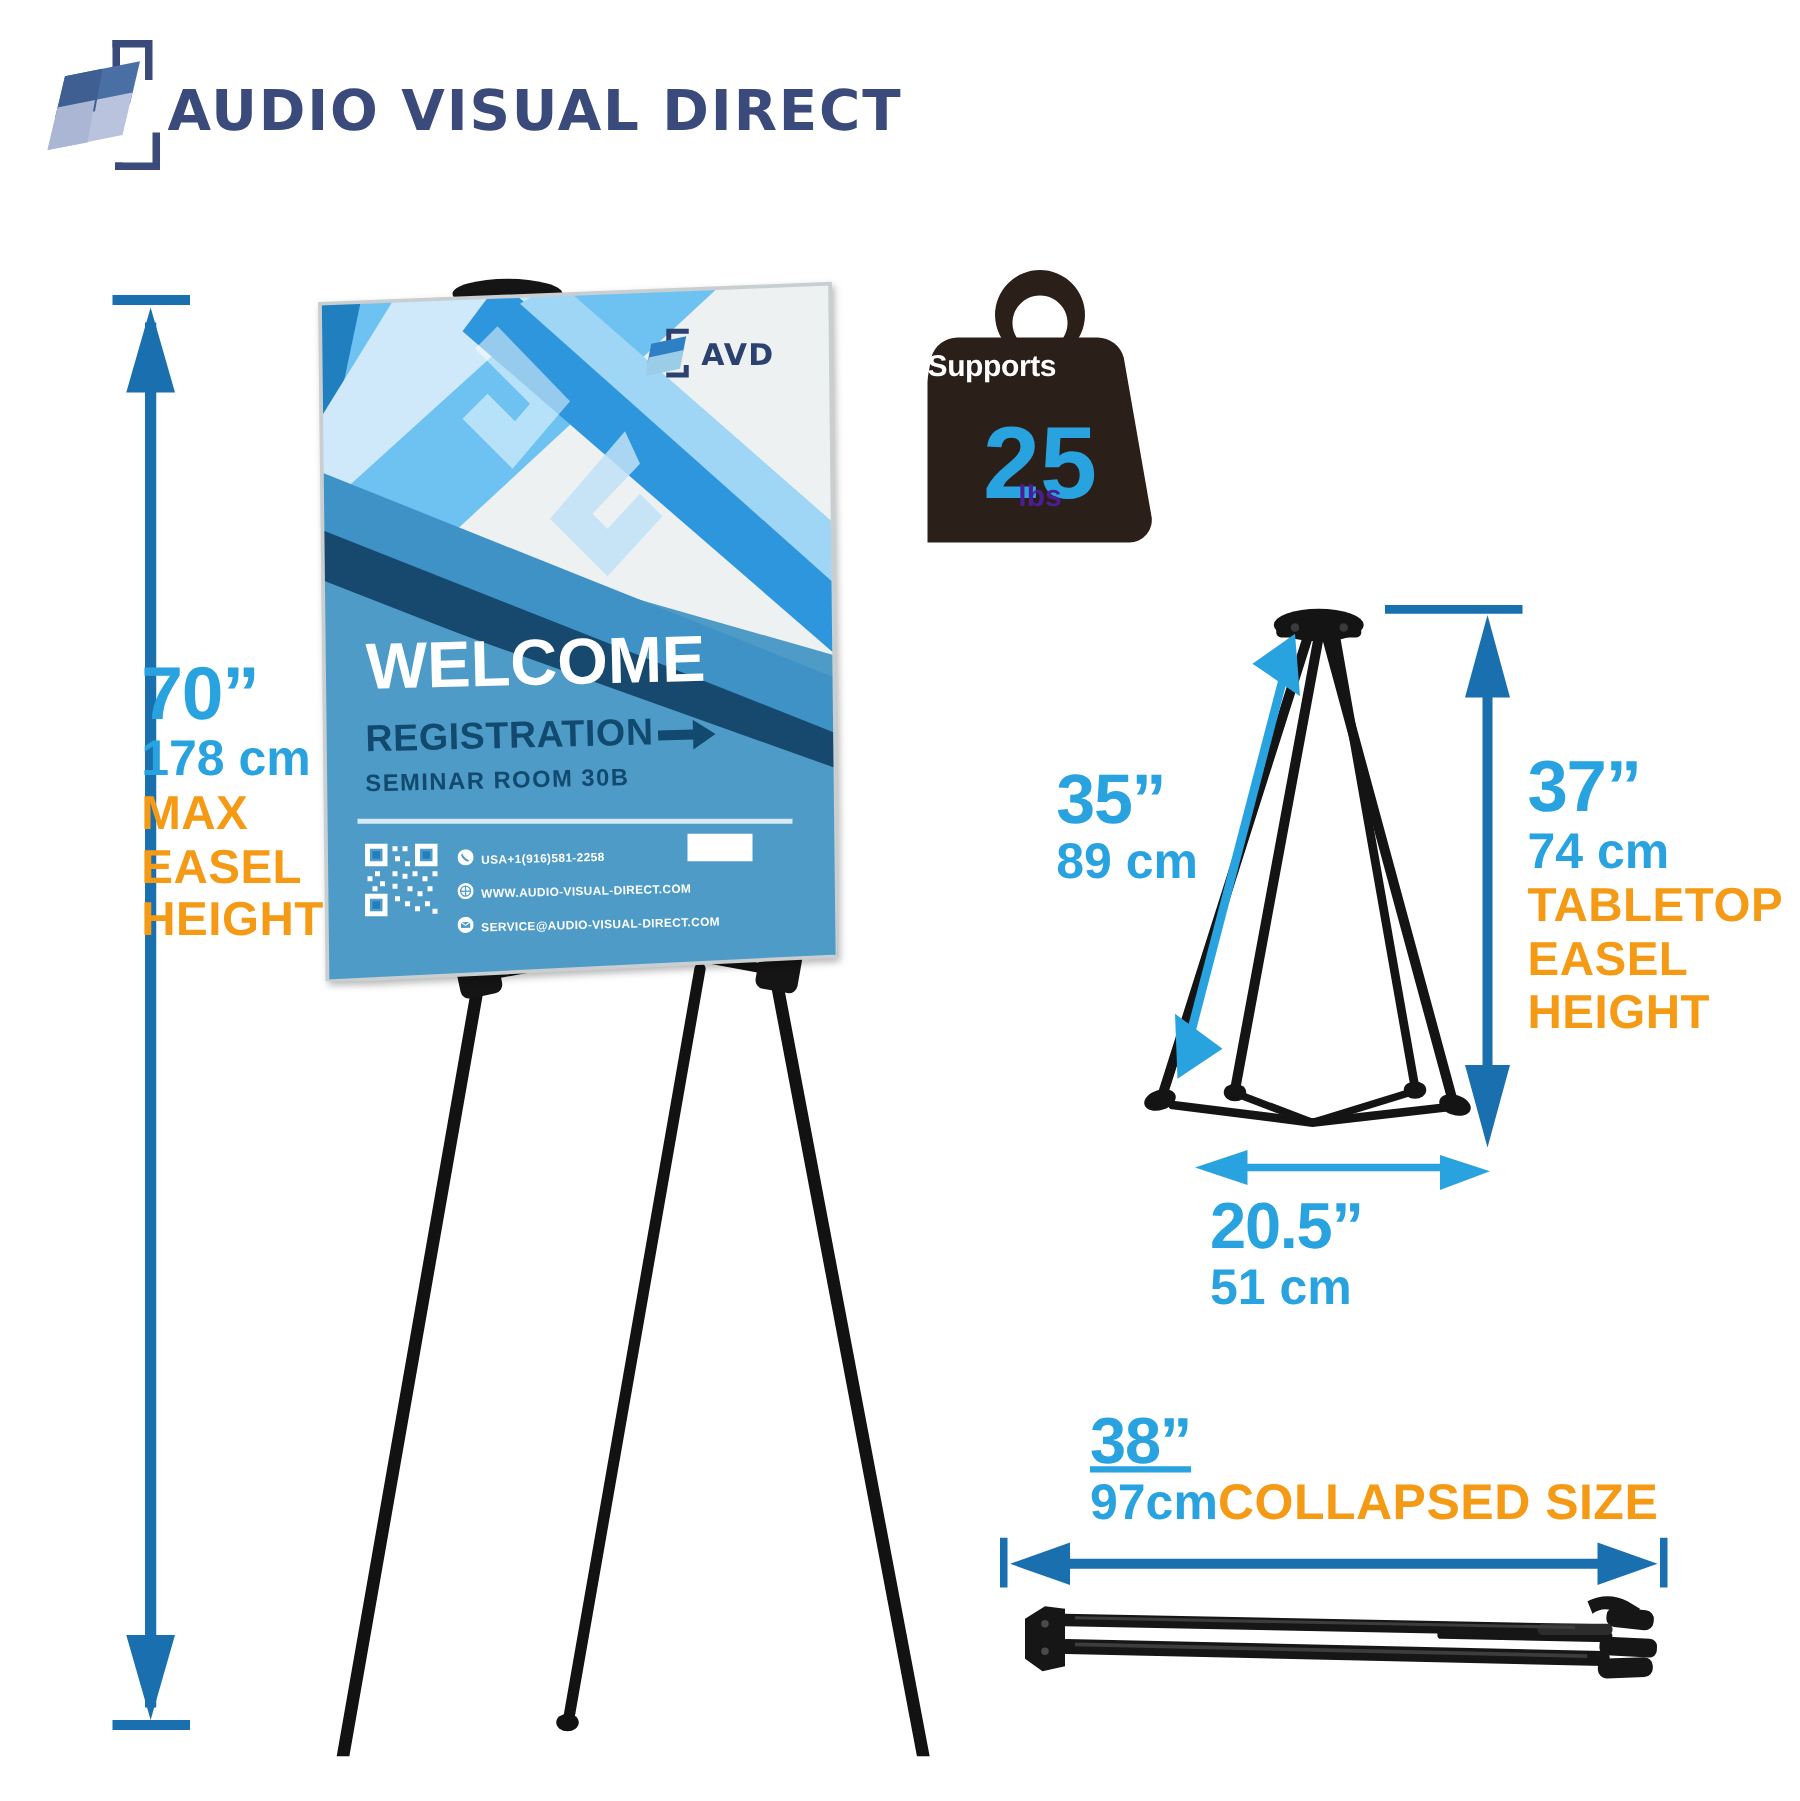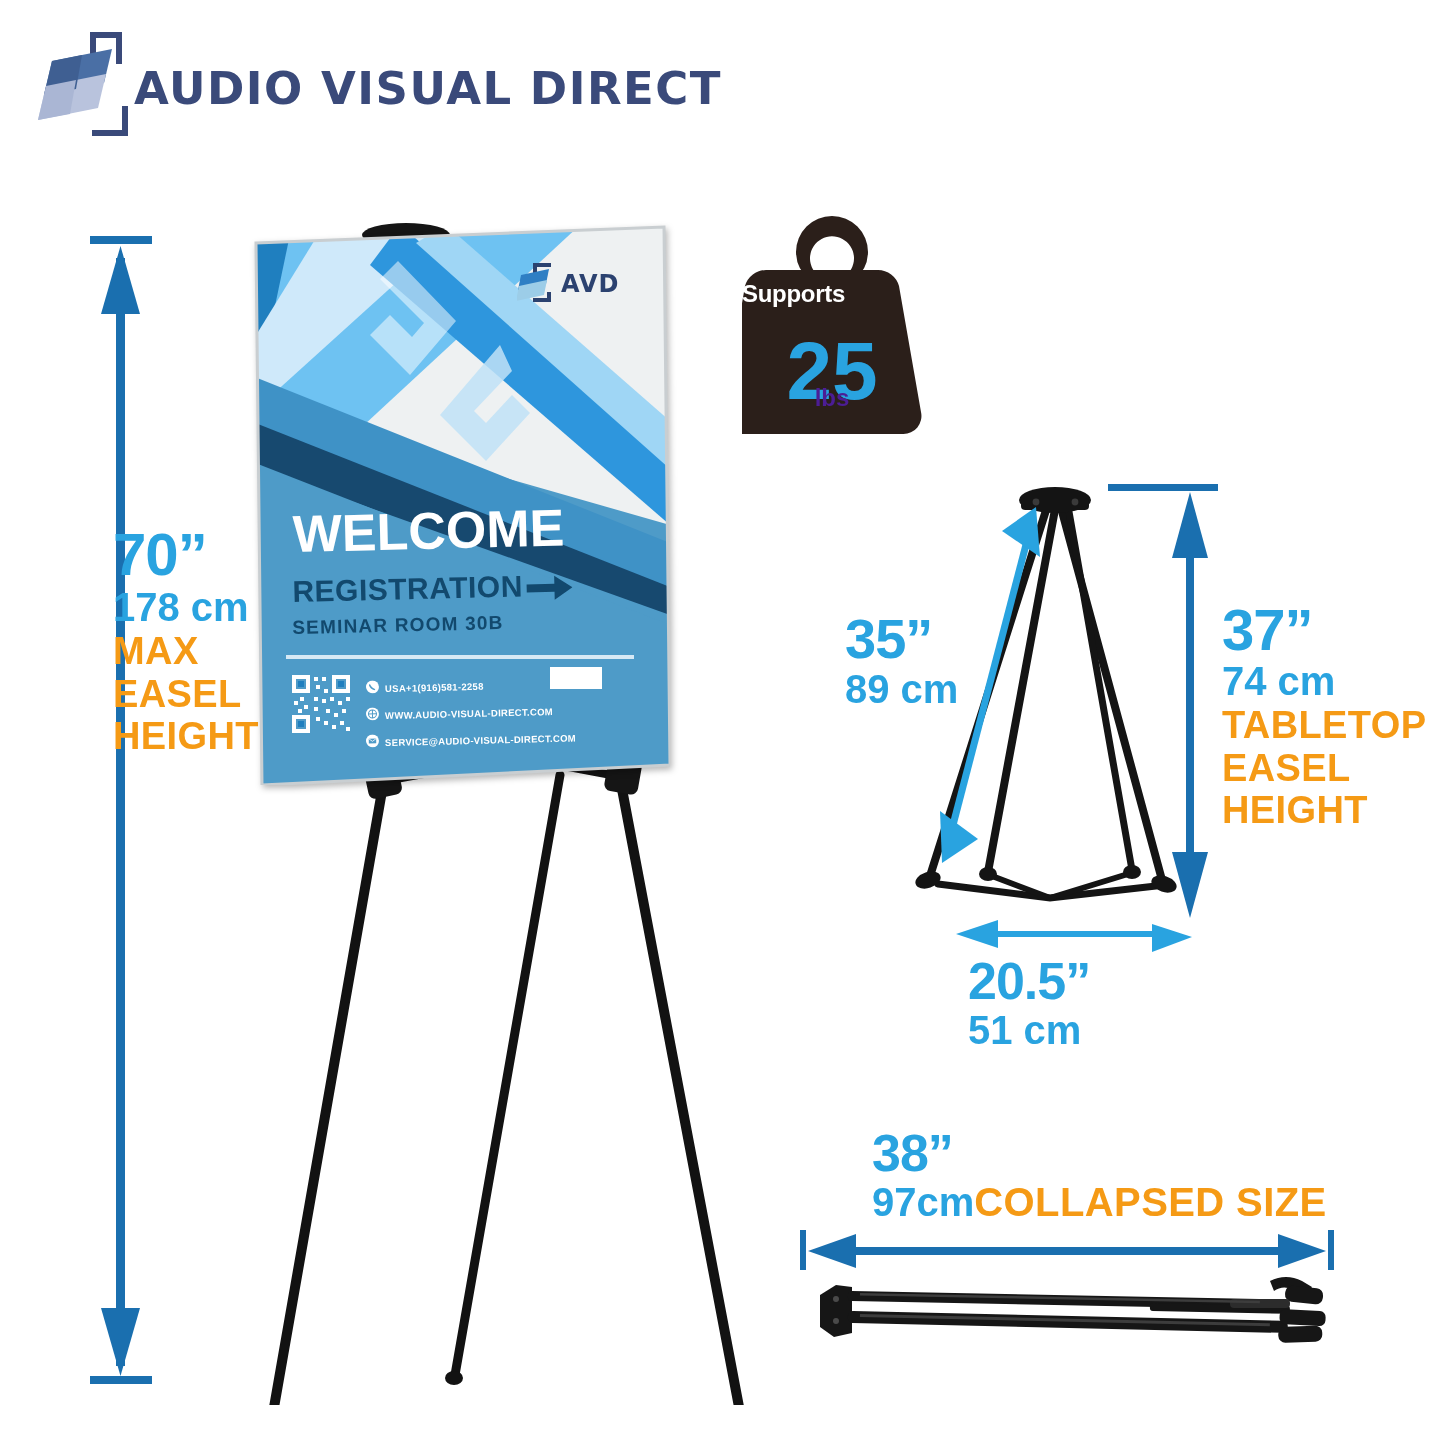--- a/index.html
+++ b/index.html
@@ -42,21 +42,21 @@
       font-size:24px;font-weight:bold;color:#4c1d95;}
 
   
   #dim-35-label{left:845px;top:610px;width:170px;text-align:left;}
   #dim-35-label .dim-in{font-size:56px;}
   #dim-37-label{left:1222px;top:600px;width:215px;}
   #dim-37-label .dim-in{font-size:58px;}
   #dim-205-label{left:968px;top:955px;width:230px;}
   #dim-205-label .dim-in{font-size:52px;}
   #dim-38-label{left:872px;top:1127px;width:460px;}
-  #dim-38-label .dim-in{font-size:52px;}
+  #dim-38-label .dim-in{font-size:52px;text-decoration:underline;}
   #collapsed-row{display:flex;align-items:baseline;}
   #collapsed-row .dim-cm{font-size:40px;}
   #collapsed-row .dim-note{font-size:40px;}
 </style>
 </head>
 <body>
 
 <div class="abs" id="brand-header">
   <div id="brand-mark">
     <svg viewBox="0 0 110 112" width="110" height="112">

